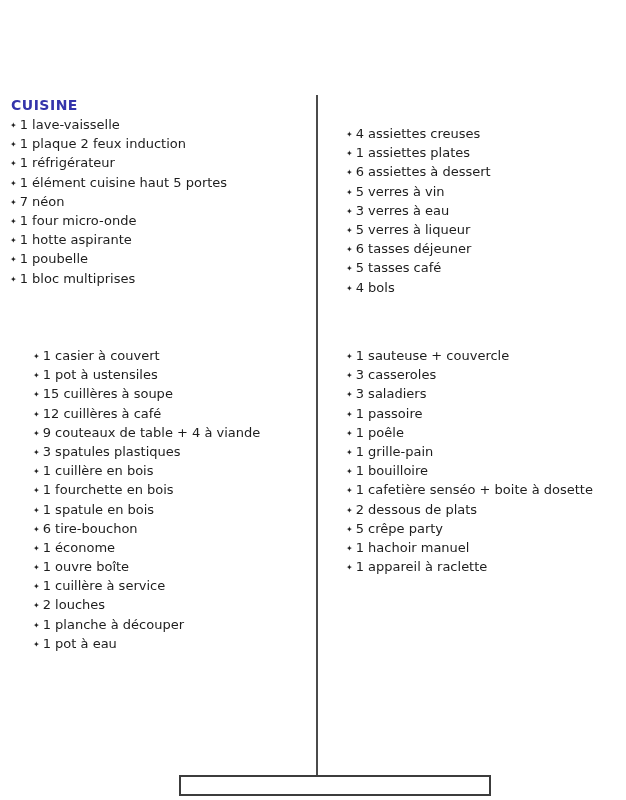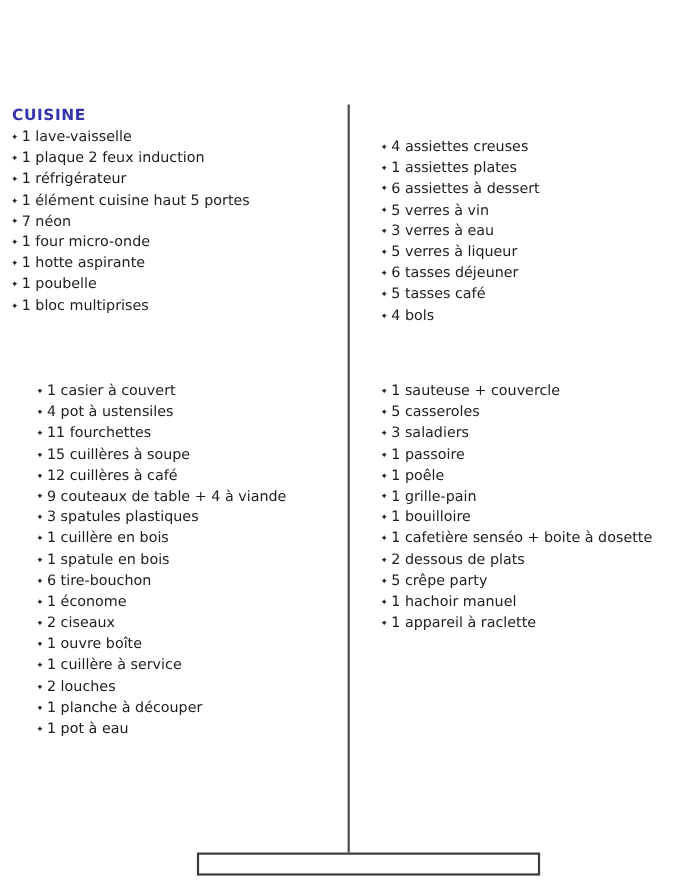--- a/index.html
+++ b/index.html
@@ -94,42 +94,41 @@
 
       <li><span class="bullet">✦</span><span>1 poubelle</span></li>
 
       <li><span class="bullet">✦</span><span>1 bloc multiprises</span></li>
     </ul>
 
   <ul class="item-group grp-left-2">
 
       <li><span class="bullet">✦</span><span>1 casier à couvert</span></li>
 
-      <li><span class="bullet">✦</span><span>4 pot à ustensiles</span></li>
+      <li><span class="bullet">✦</span><span>1 pot à ustensiles</span></li>
 
-      <li><span class="bullet">✦</span><span>11 fourchettes</span></li>
 
       <li><span class="bullet">✦</span><span>15 cuillères à soupe</span></li>
 
       <li><span class="bullet">✦</span><span>12 cuillères à café</span></li>
 
       <li><span class="bullet">✦</span><span>9 couteaux de table + 4 à viande</span></li>
 
       <li><span class="bullet">✦</span><span>3 spatules plastiques</span></li>
 
       <li><span class="bullet">✦</span><span>1 cuillère en bois</span></li>
 
+      <li><span class="bullet">✦</span><span>1 fourchette en bois</span></li>
 
       <li><span class="bullet">✦</span><span>1 spatule en bois</span></li>
 
       <li><span class="bullet">✦</span><span>6 tire-bouchon</span></li>
 
       <li><span class="bullet">✦</span><span>1 économe</span></li>
 
-      <li><span class="bullet">✦</span><span>2 ciseaux</span></li>
 
       <li><span class="bullet">✦</span><span>1 ouvre boîte</span></li>
 
       <li><span class="bullet">✦</span><span>1 cuillère à service</span></li>
 
       <li><span class="bullet">✦</span><span>2 louches</span></li>
 
       <li><span class="bullet">✦</span><span>1 planche à découper</span></li>
 
       <li><span class="bullet">✦</span><span>1 pot à eau</span></li>
@@ -153,21 +152,21 @@
 
       <li><span class="bullet">✦</span><span>5 tasses café</span></li>
 
       <li><span class="bullet">✦</span><span>4 bols</span></li>
     </ul>
 
   <ul class="item-group grp-right-2">
 
       <li><span class="bullet">✦</span><span>1 sauteuse + couvercle</span></li>
 
-      <li><span class="bullet">✦</span><span>5 casseroles</span></li>
+      <li><span class="bullet">✦</span><span>3 casseroles</span></li>
 
       <li><span class="bullet">✦</span><span>3 saladiers</span></li>
 
       <li><span class="bullet">✦</span><span>1 passoire</span></li>
 
       <li><span class="bullet">✦</span><span>1 poêle</span></li>
 
       <li><span class="bullet">✦</span><span>1 grille-pain</span></li>
 
       <li><span class="bullet">✦</span><span>1 bouilloire</span></li>

